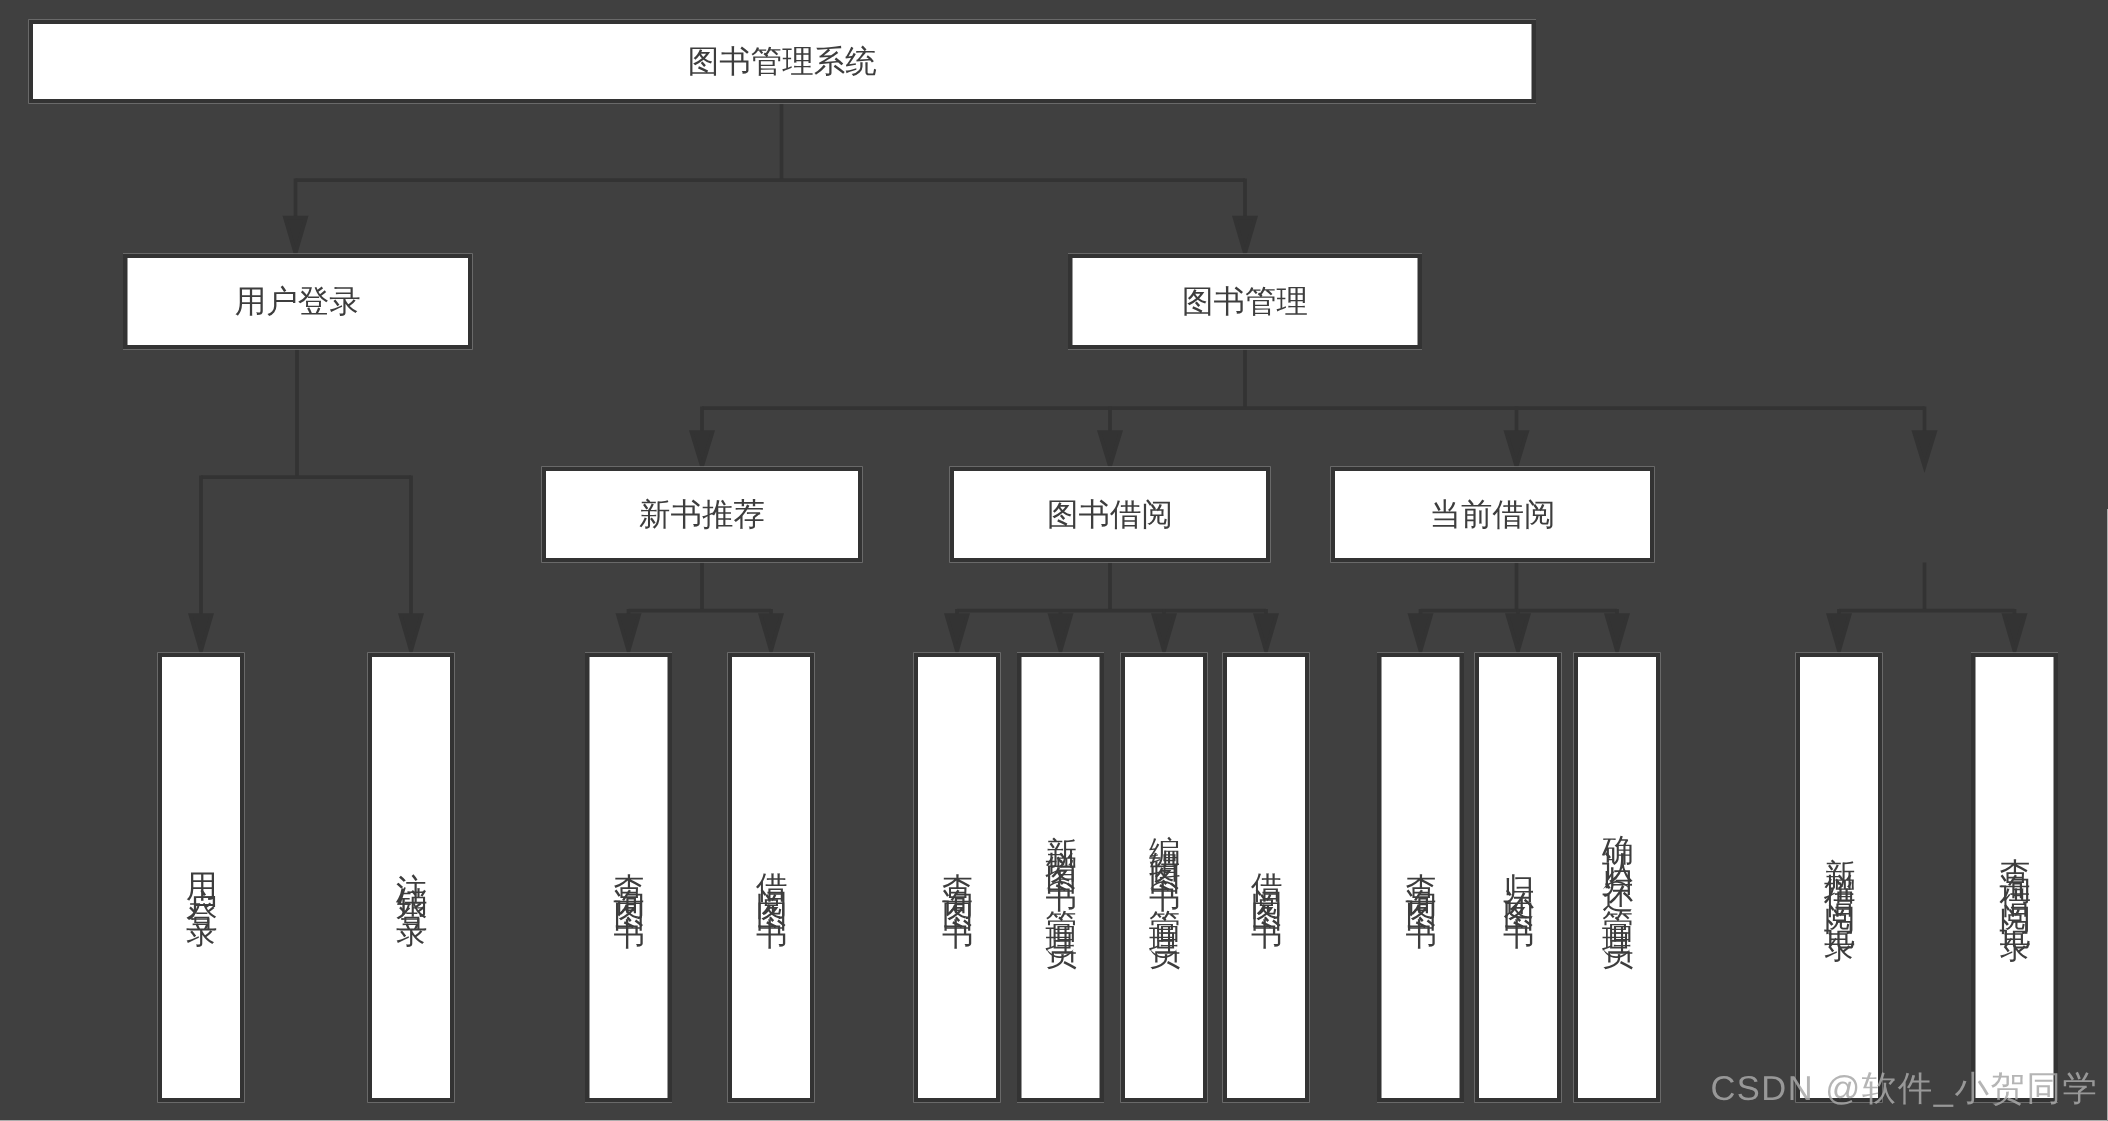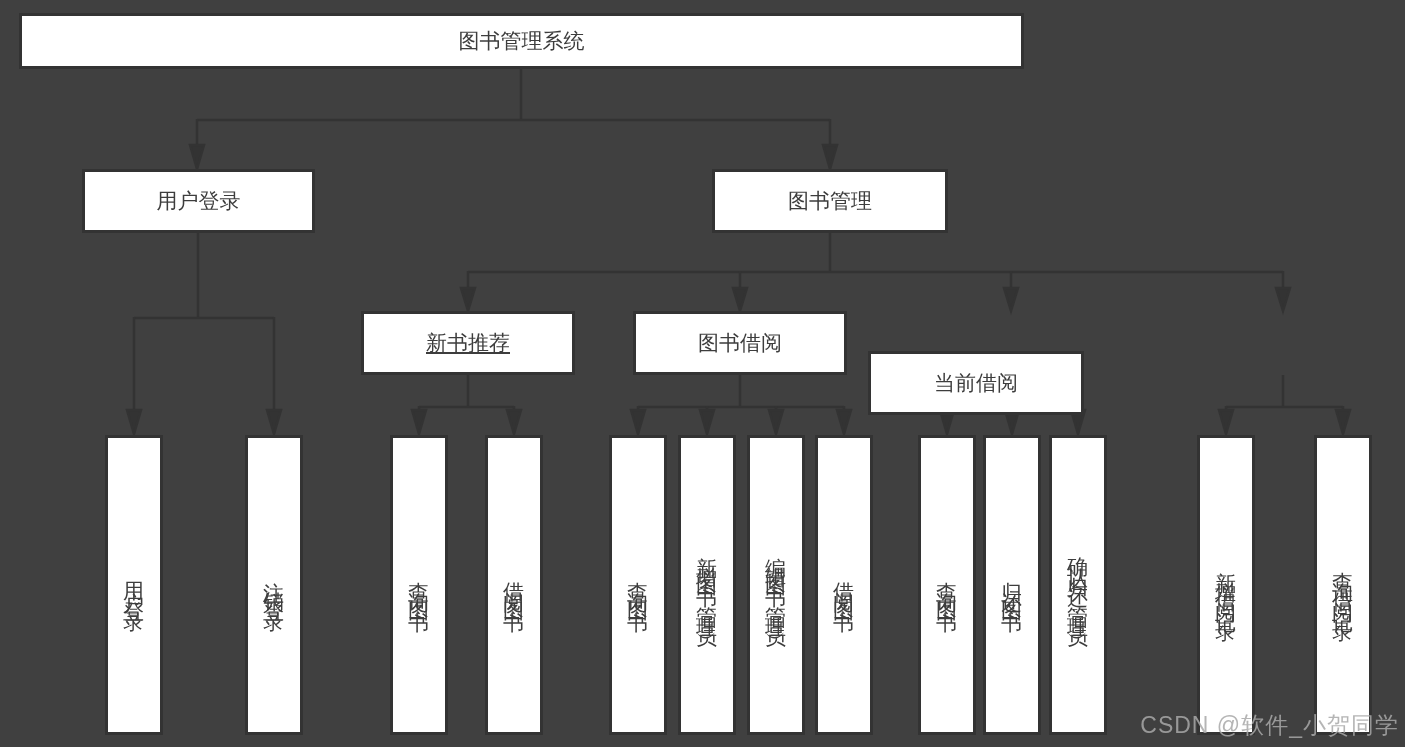--- a/index.html
+++ b/index.html
@@ -121,23 +121,23 @@
       <line x1="1343" y1="406" x2="1343" y2="413"></line>
       <polygon points="1336,410 1350,410 1343,434"></polygon>
     </g>
   </svg>
 
   <div class="box" style="left:19px; top:13px; width:1005px; height:56px;">图书管理系统</div>
 
   <div class="box" style="left:82px; top:169px; width:233px; height:64px;">用户登录</div>
   <div class="box" style="left:712px; top:169px; width:236px; height:64px;">图书管理</div>
 
-  <div class="box" style="left:361px; top:311px; width:214px; height:64px;text-decoration:underline;">新书推荐</div>
+  <div class="box" style="left:361px; top:311px; width:214px; height:64px;">新书推荐</div>
   <div class="box" style="left:633px; top:311px; width:214px; height:64px;">图书借阅</div>
-  <div class="box" style="left:868px; top:311px; width:216px; height:64px;margin-top:40px;">当前借阅</div>
+  <div class="box" style="left:887px; top:311px; width:216px; height:64px;">当前借阅</div>
 
   <div class="box leaf" style="left:105px; top:435px; width:58px; height:300px;">用户登录</div>
   <div class="box leaf" style="left:245px; top:435px; width:58px; height:300px;">注销登录</div>
 
   <div class="box leaf" style="left:390px; top:435px; width:58px; height:300px;">查询图书</div>
   <div class="box leaf" style="left:485px; top:435px; width:58px; height:300px;">借阅图书</div>
 
   <div class="box leaf" style="left:609px; top:435px; width:58px; height:300px;">查询图书</div>
   <div class="box leaf" style="left:678px; top:435px; width:58px; height:300px;">新增图书（管理员）</div>
   <div class="box leaf" style="left:747px; top:435px; width:58px; height:300px;">编辑图书（管理员）</div>

